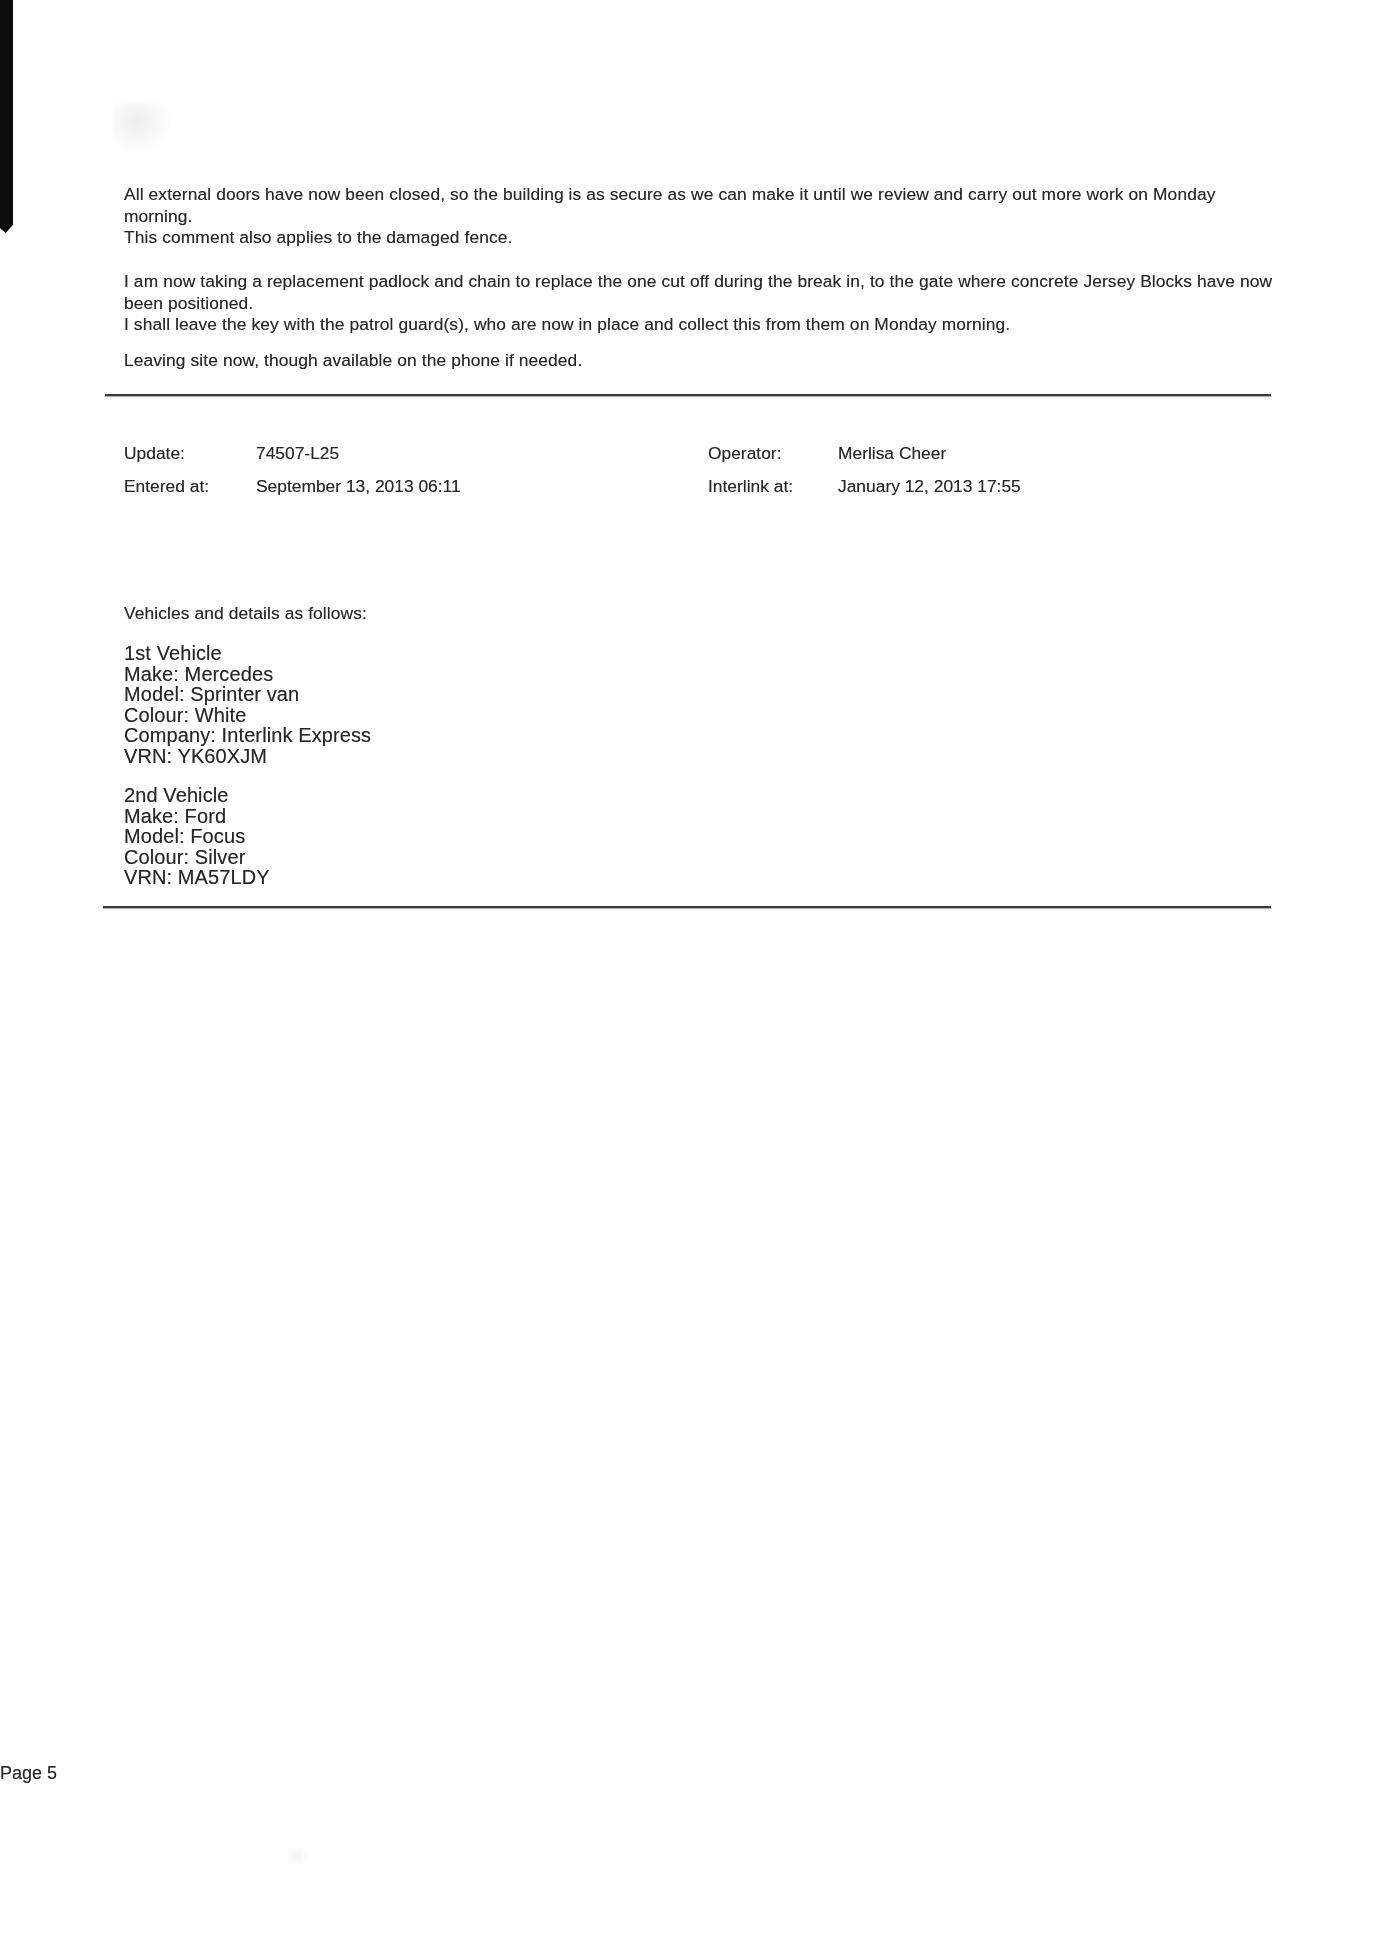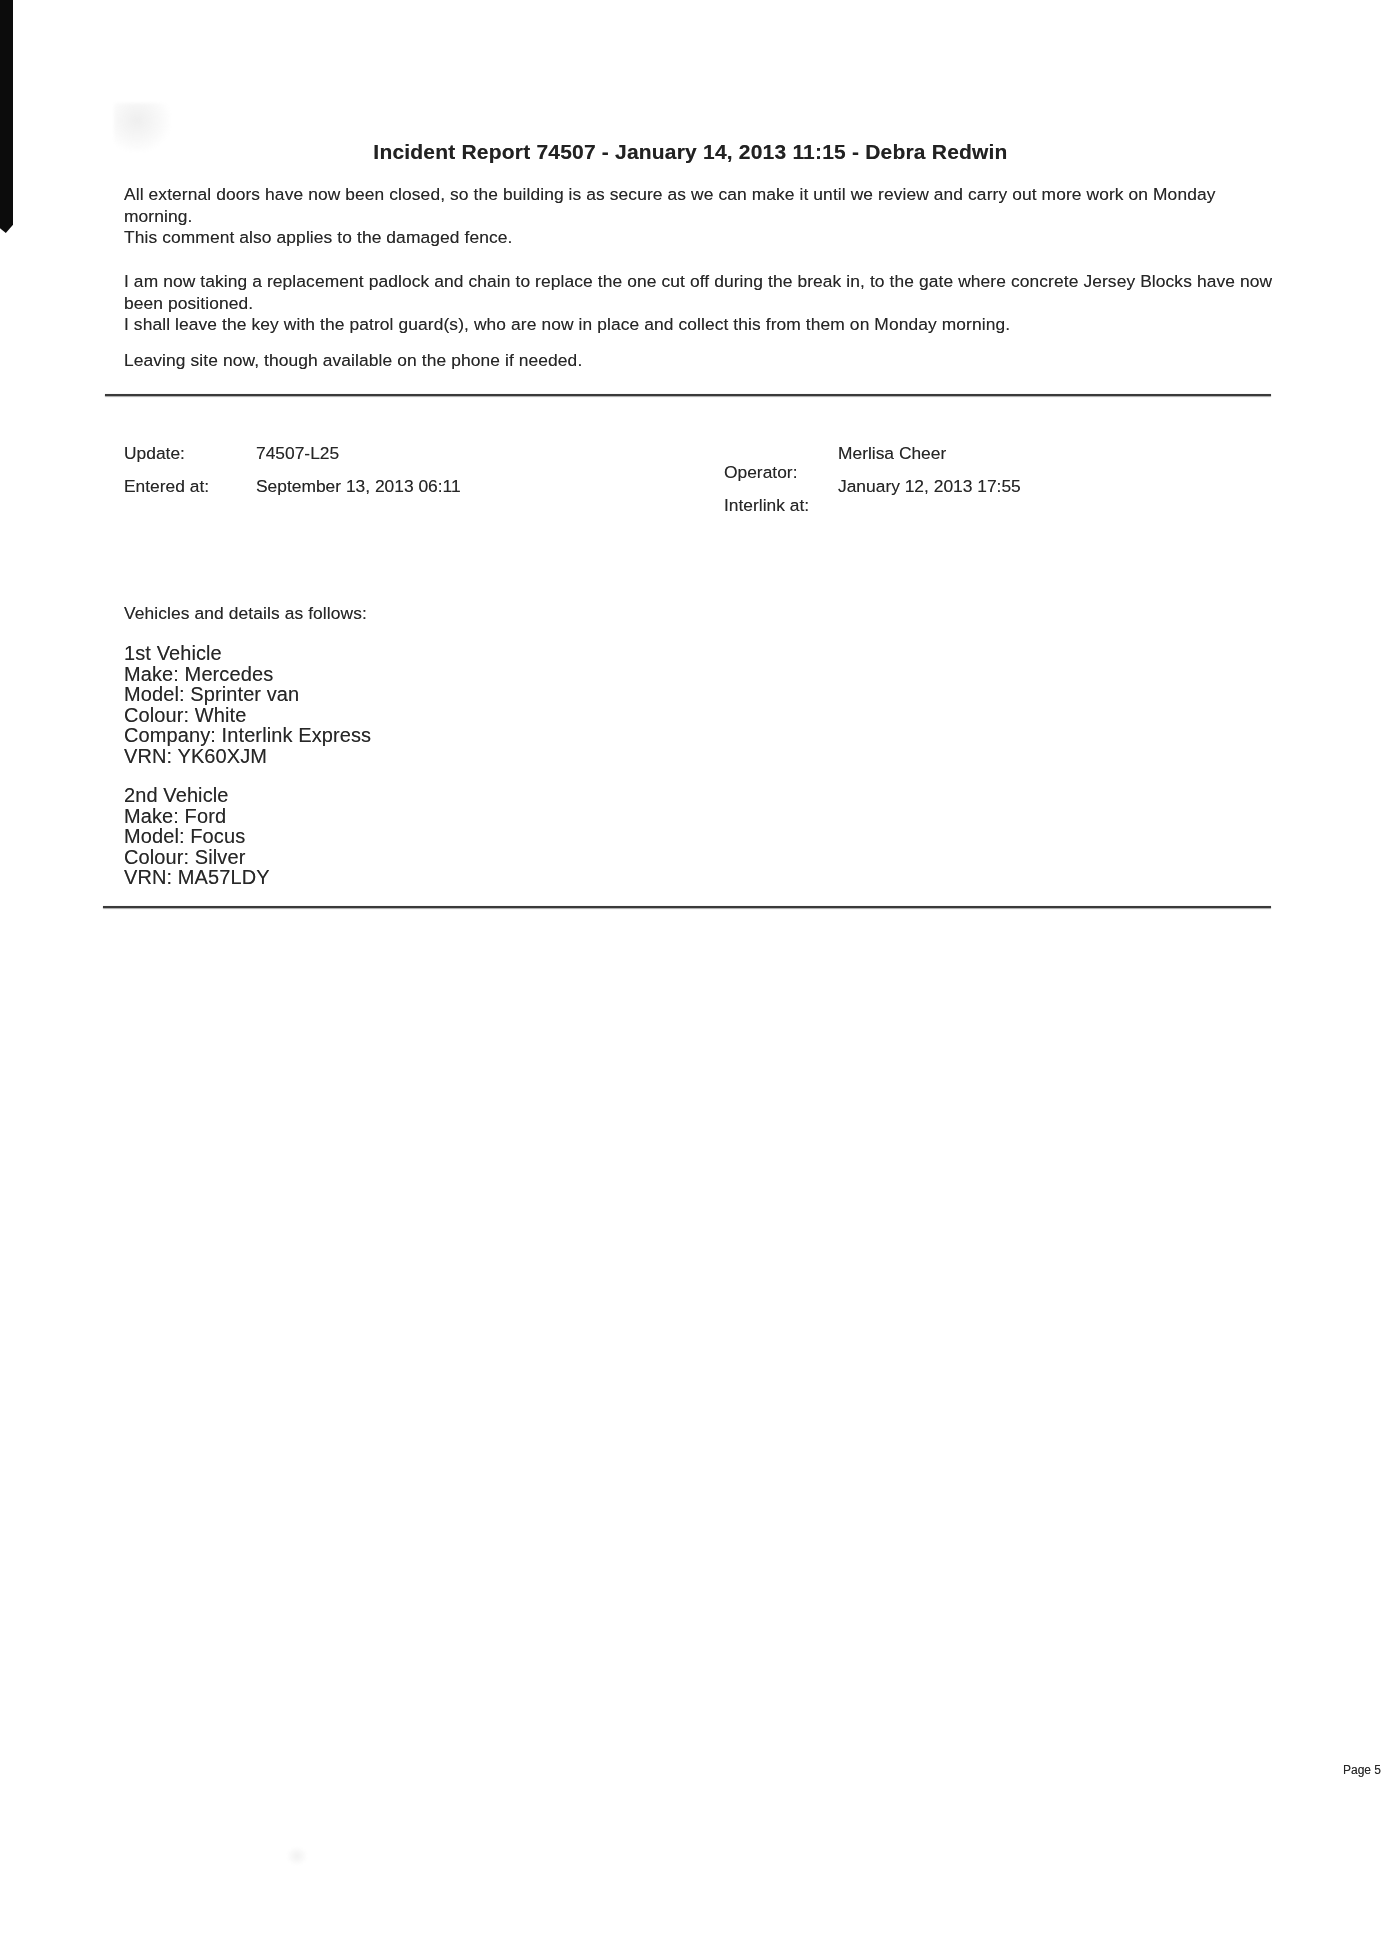--- a/index.html
+++ b/index.html
@@ -46,36 +46,36 @@
     box-shadow: 0 1px 1px rgba(70,70,70,0.45), 0 0 1px rgba(0,0,0,0.3);
   }
   .rule-top    { top: 394px; left: 105px; width: 1166px; }
   .rule-bottom { top: 906px; left: 103px; width: 1168px; }
 
   .meta-cell { font-size: 17.4px; line-height: 21.6px; text-shadow: 0 0 0.4px rgba(40,40,40,0.5); }
   .row1 { top: 443px; }
   .row2 { top: 476px; }
   .mcol-l1 { left: 124px; }
   .mcol-v1 { left: 256px; }
-  .mcol-l2 { left: 724px; margin-top: 19px; }
+  .mcol-l2 { left: 708px; }
   .mcol-v2 { left: 838px; }
 
   .vehicle-block {
     font-size: 20px;
     line-height: 20.6px;
     letter-spacing: 0.1px;
     text-shadow: 0 0 0.4px rgba(40,40,40,0.5);
   }
 
   .footer-page {
     top: 1763px;
     left: 0;
     width: 100%;
-    text-align: right;
-    font-size: 12px;
+    text-align: left;
+    font-size: 18px;
     text-shadow: 0 0 0.4px rgba(40,40,40,0.5);
   }
 
   
   .scan-bar {
     top: 0; left: 0;
     width: 13px; height: 233px;
     background: #0c0c0c;
     clip-path: polygon(0 0, 100% 0, 100% 96.5%, 45% 100%, 0 98%);
   }
@@ -105,21 +105,20 @@
 </head>
 <body>
 
 <div class="page">
 
   <div class="abs scan-bar"></div>
   <div class="abs scan-speckle-strip"></div>
   <div class="abs scan-smudge-top"></div>
   <div class="abs scan-smudge-bottom"></div>
 
-  <div class="abs title">Incident Report 74507 - January 14, 2013 11:15 - Debra Redwin</div>
 
   <div class="abs para body-text pre" style="top:271px;">I am now taking a replacement padlock and chain to replace the one cut off during the break in, to the gate where concrete Jersey Blocks have now
 been positioned.
 I shall leave the key with the patrol guard(s), who are now in place and collect this from them on Monday morning.</div>
 
   <div class="abs para body-text pre" style="top:184px;">All external doors have now been closed, so the building is as secure as we can make it until we review and carry out more work on Monday
 morning.
 This comment also applies to the damaged fence.</div>
 
   <div class="abs para body-text pre" style="top:350px;">Leaving site now, though available on the phone if needed.</div>

